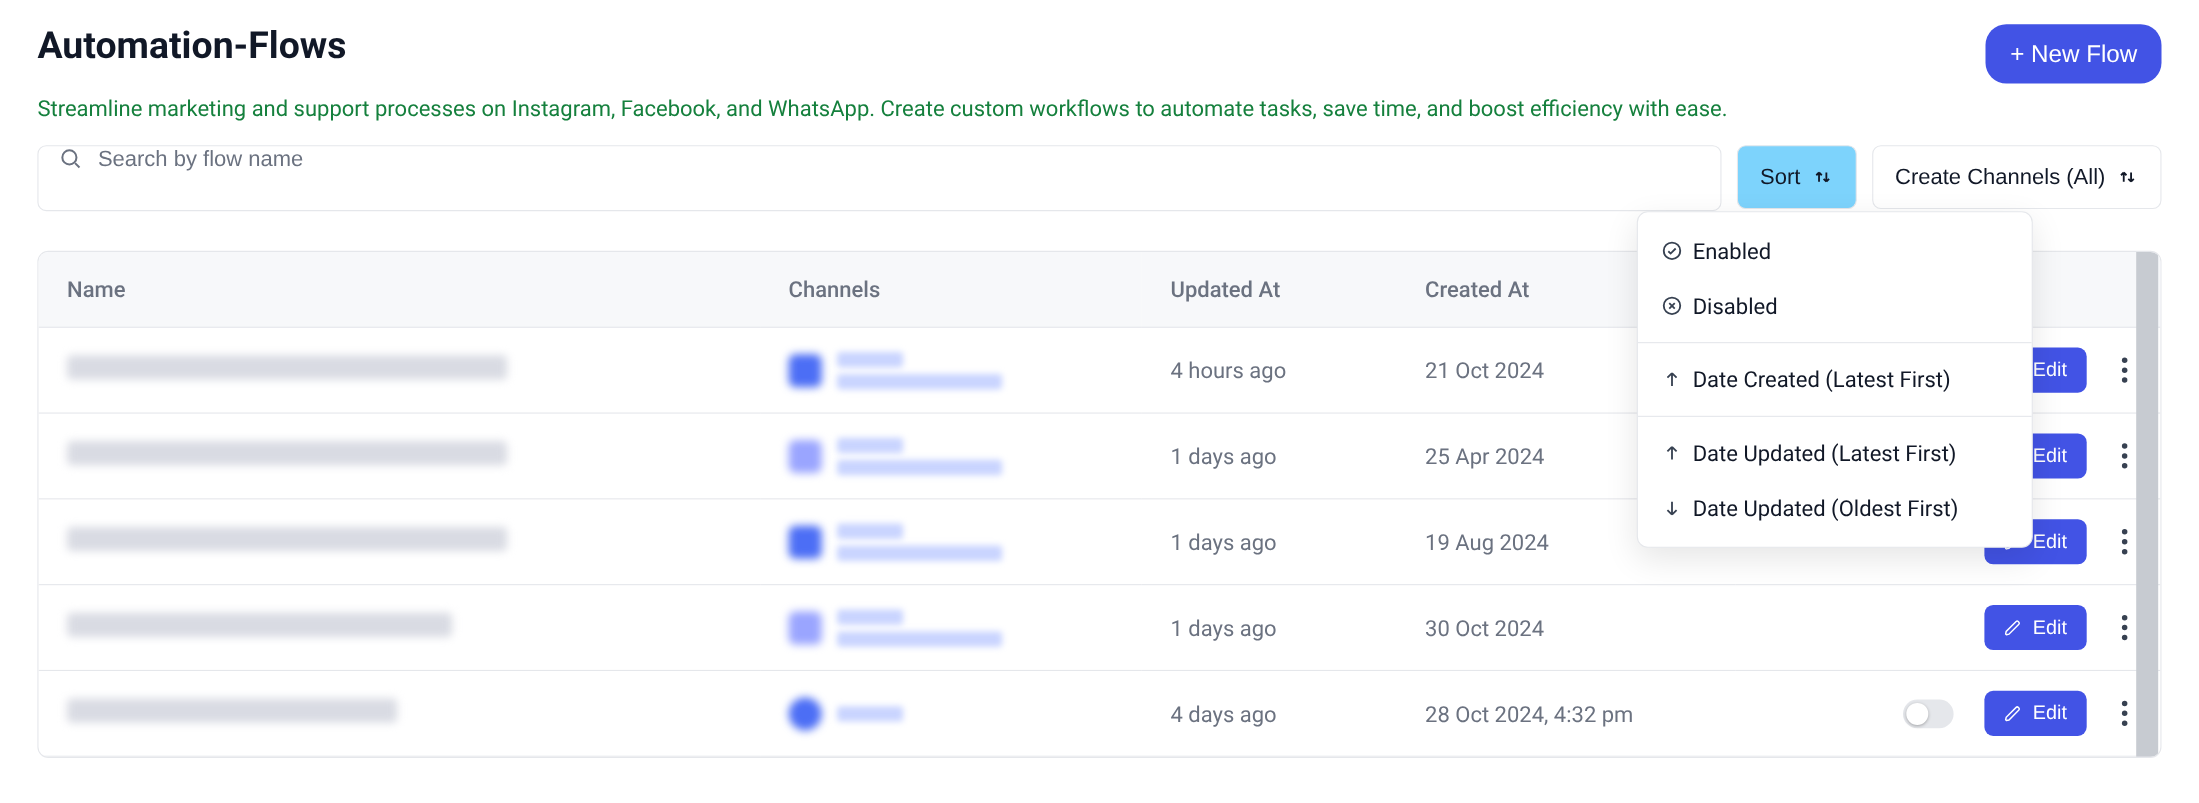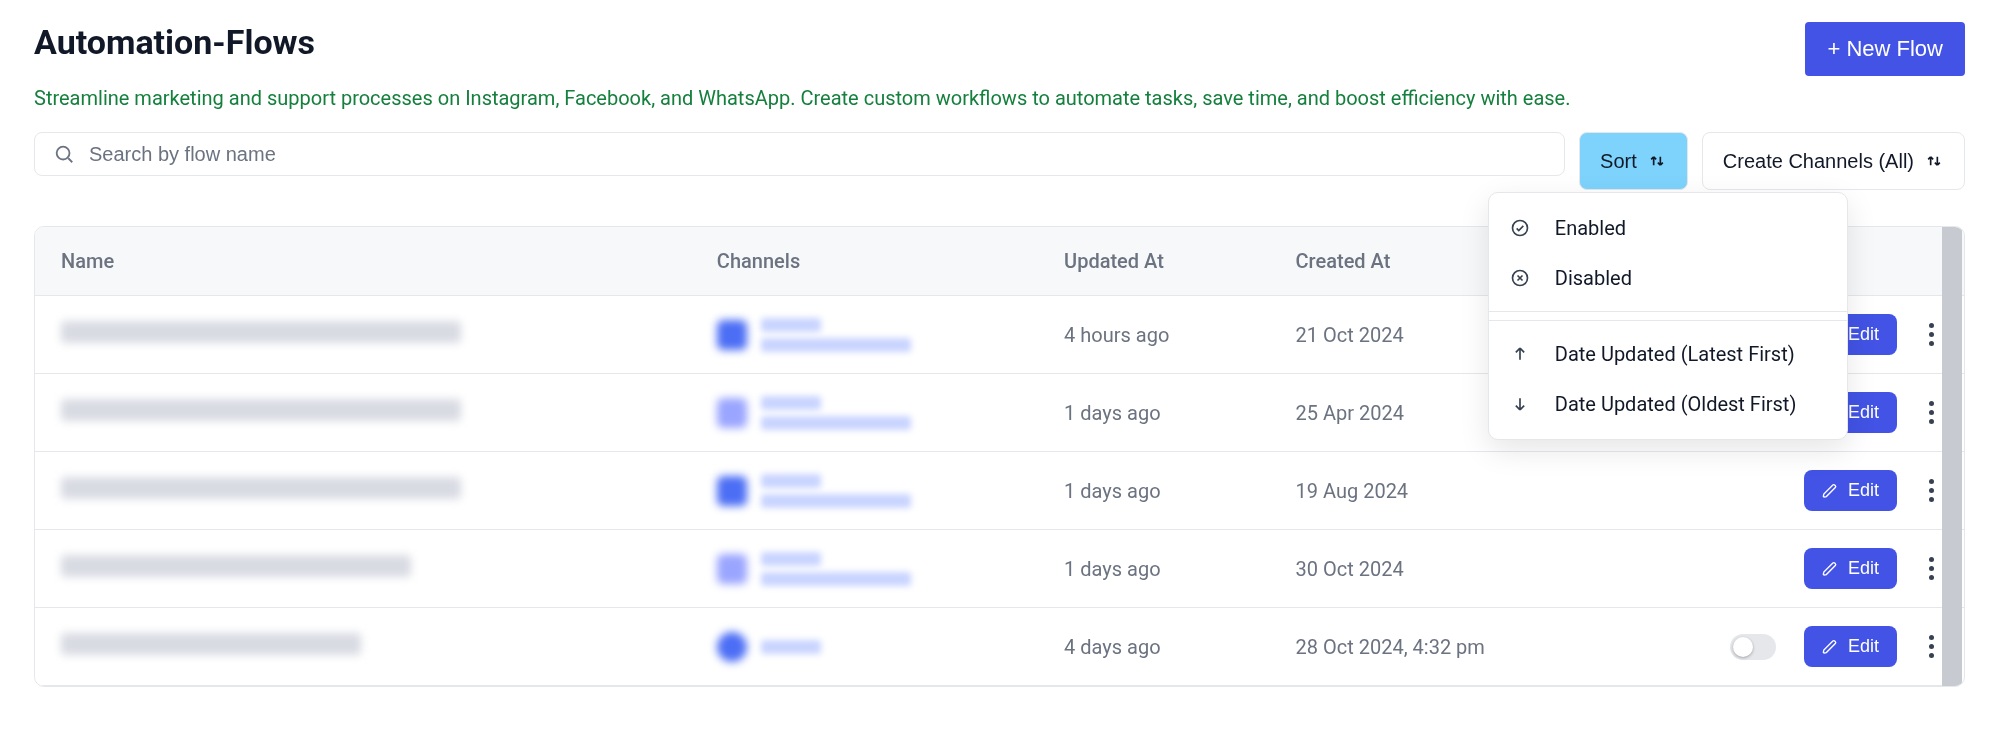--- a/index.html
+++ b/index.html
@@ -18,49 +18,49 @@
     font-family:-apple-system,BlinkMacSystemFont,"Segoe UI",Roboto,Arial,sans-serif;
     color:var(--text);
     background:var(--bg);
     padding:22px 34px 0 34px;
     width:1999px;
   }
   
   .header-row{display:flex;align-items:flex-start;justify-content:space-between;margin-bottom:10px;}
   .page-title{font-size:34px;font-weight:700;margin:0;}
   .new-flow-btn{
-    background:var(--primary);color:#fff;border:none;border-radius:4px;
+    background:var(--primary);color:#fff;border:none;border-radius:19px;
     padding:14px 22px;font-size:22px;font-weight:500;cursor:pointer;white-space:nowrap;
   }
   .subtitle{font-size:20px;color:#15803d;margin:0 0 22px 0;}
   
   .controls-row{display:flex;gap:14px;margin-bottom:36px;}
   .search-wrap{
-    flex:1;display:flex;align-items:center;gap:12px;
-    border:1px solid var(--border);border-radius:8px;padding:0 18px;height:44px;
+    flex:1;display:flex;align-items:flex-start;gap:12px;
+    border:1px solid var(--border);border-radius:8px;padding:0 18px;height:60px;
   }
   .search-icon{color:var(--text-muted);}
   .search-input{
     flex:1;border:none;outline:none;font-size:20px;color:var(--text);background:transparent;
   }
   .search-input::placeholder{color:var(--text-muted);}
   .pill-btn{
     display:flex;align-items:center;gap:10px;border:1px solid var(--border);
     border-radius:8px;padding:0 20px;height:58px;font-size:20px;cursor:pointer;
     background:#fff;color:var(--text);white-space:nowrap;
   }
   .sort-btn{background:#7dd3fc;}
   
   .dropdown-wrap{position:relative;}
   .dropdown{
     position:absolute;top:60px;right:-160px;width:360px;background:#fff;
     border:1px solid var(--border);border-radius:10px;box-shadow:0 10px 30px rgba(0,0,0,.1);
     padding:10px 0;z-index:50;
   }
-  .dd-item{display:flex;align-items:center;gap:24px;padding:12px 20px;font-size:20px;cursor:pointer;}
+  .dd-item{display:flex;align-items:center;gap:8px;padding:12px 20px;font-size:20px;cursor:pointer;}
   .dd-icon{display:flex;align-items:center;justify-content:center;width:22px;color:#374151;flex-shrink:0;}
   .dd-item span{line-height:1.3;}
   .dd-sep{height:1px;background:var(--border);margin:8px 0;}
   
   .table-wrap{
     border:1px solid var(--border);border-radius:10px;overflow:hidden;position:relative;
   }
   .tbl{width:100%;border-collapse:collapse;}
   .tbl thead th{
     text-align:left;font-weight:500;color:var(--text-muted);font-size:20px;
@@ -155,20 +155,28 @@
       <div class="dd-item">
         <span class="dd-icon">
           <svg width="20" height="20" viewBox="0 0 24 24" fill="none" stroke="currentColor" stroke-width="2">
               <circle cx="12" cy="12" r="9"></circle>
               <path d="M9 9l6 6M15 9l-6 6"></path>
             </svg>
         </span>
         <span>Disabled</span>
       </div>
       <div class="dd-sep"></div>
+      <div class="dd-item">
+        <span class="dd-icon">
+          <svg width="20" height="20" viewBox="0 0 24 24" fill="none" stroke="currentColor" stroke-width="2">
+              <path d="M12 19V5M12 5l-5 5M12 5l5 5"></path>
+            </svg>
+        </span>
+        <span>Date Created (Latest First)</span>
+      </div>
       <div class="dd-sep"></div>
       <div class="dd-item">
         <span class="dd-icon">
           <svg width="20" height="20" viewBox="0 0 24 24" fill="none" stroke="currentColor" stroke-width="2">
               <path d="M12 19V5M12 5l-5 5M12 5l5 5"></path>
             </svg>
         </span>
         <span>Date Updated (Latest First)</span>
       </div>
       <div class="dd-item">

